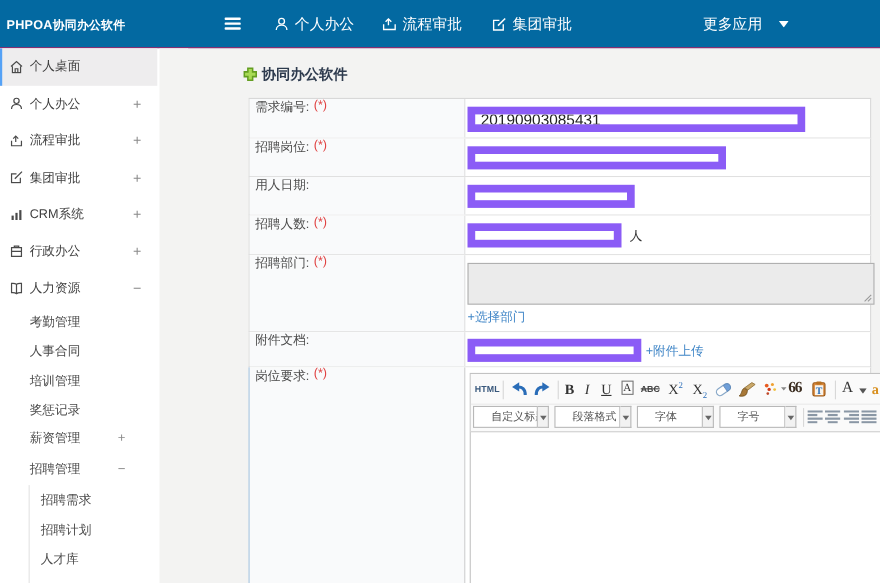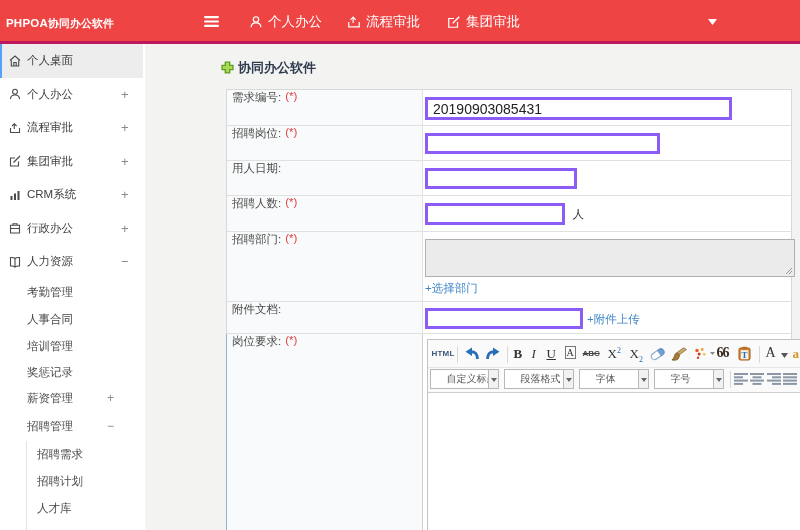--- a/index.html
+++ b/index.html
@@ -1,17 +1,17 @@
 <!DOCTYPE html>
 <html><head><meta charset="utf-8">
 <style>
 *{margin:0;padding:0;box-sizing:border-box}
 html,body{width:800px;height:530px;overflow:hidden;font-family:"Liberation Sans",sans-serif;background:#f3f3f2}
 
-#topbar{position:absolute;left:0;top:0;width:800px;height:44px;background:#ef4444;border-bottom:3px solid #be185d}
+#topbar{position:absolute;left:0;top:0;width:800px;height:44px;background:#0369a1;border-bottom:1px solid #be185d}
 #brand{position:absolute;left:6px;top:2px;height:43px;line-height:43px;color:#fff;font-size:11.5px;font-weight:bold;letter-spacing:.2px;white-space:nowrap}
 .nav-item{position:absolute;top:0;height:43px;display:flex;align-items:center;color:#fff;font-size:13.5px;white-space:nowrap}
 #burger{left:204px}
 .nav-ic{margin-right:5px;display:block}
 
 #sidebar{position:absolute;left:0;top:44px;width:171px;height:486px;background:#fff;border-right:1px solid #dcdcdc}
 .m-item{position:absolute;left:0;width:143px;height:33.5px;display:flex;align-items:center;color:#3f3f3f;font-size:11.5px}
 .m-item .ic{position:absolute;left:9px;top:50%;transform:translateY(-50%)}
 .m-item .tx{position:absolute;left:27px}
 .m-item .pm{position:absolute;left:121px;font-size:13px;color:#8a8a8a;font-weight:400}
@@ -25,21 +25,21 @@
 #nestline{position:absolute;left:26px;top:441px;width:1px;height:89px;background:#e3e3e3}
 
 #main{position:absolute;left:145px;top:44px;width:655px;height:486px;background:#f3f3f2}
 #ptitle{position:absolute;left:238px;top:59px;font-size:13px;font-weight:bold;color:#2e3b4e;height:17px;line-height:17px}
 #plus{position:absolute;left:221px;top:60.5px}
 
 #tbl{position:absolute;left:226px;top:89px;width:565.5px;border-top:1px solid #d8d8d8}
 .frow{position:relative;width:565.5px;border-bottom:1px solid #e0e0e0;background:#fff;border-left:1px solid #d8d8d8;border-right:1px solid #d8d8d8}
 .lbl{position:absolute;left:0;top:0;bottom:0;width:196px;background:#f9fafb;border-right:1px solid #e2e2e2;display:flex;align-items:flex-start;padding-left:5px;font-size:11.5px;color:#4c4c4c}
 .star{color:#e04040;margin-left:4px}
-.inp{position:absolute;background:#fff;border:3px solid #8b5cf6;font-size:14px;color:#222;padding-left:5px;font-family:"Liberation Sans",sans-serif}
+.inp{position:absolute;background:#fff;border:7px solid #8b5cf6;font-size:14px;color:#222;padding-left:5px;font-family:"Liberation Sans",sans-serif}
 .lnk{position:absolute;color:#4086c7;font-size:11.5px}
 
 #editor{position:absolute;left:199.5px;top:4.5px;width:560px;height:320px;border:1px solid #c2c2c2;background:#fff}
 #tb1{position:absolute;left:0;top:0;width:558px;height:28.5px;background:#fafafa;border-bottom:1px solid #e6e6e6}
 #tb2{position:absolute;left:0;top:28.5px;width:558px;height:25px;background:#fafafa;border-bottom:1px solid #cfcfcf}
 .t1{position:absolute}
 .t2{position:absolute;top:33.5px}
 .srf{font-family:"Liberation Serif",serif;font-size:13px;color:#333}
 .vsep{position:absolute;top:6px;width:1px;height:17px;background:#d8d8d8}
 .dd{position:absolute;top:29.5px;height:19.5px;background:#fff;border:1px solid #b8b8b8;font-size:10px;color:#555;display:flex;align-items:center;padding-left:16px;white-space:nowrap;overflow:hidden}
@@ -70,20 +70,23 @@
         <path d="M2 8v5.5h12V8" fill="none" stroke="#fff" stroke-width="1.4"></path>
       </svg>
    <span>流程审批</span>
     </div>
  <div class="nav-item" style="left:447px">
    <svg class="nav-ic" width="14" height="14" viewBox="0 0 16 16">
         <path d="M12 8v6H2V4h6" fill="none" stroke="#fff" stroke-width="1.4"></path>
         <path d="M6.5 9.5 14 2" fill="none" stroke="#fff" stroke-width="1.6"></path>
       </svg>
    <span>集团审批</span>
+    </div>
+ <div class="nav-item" style="left:639px">
+      <span>更多应用</span>
     </div>
  <div class="nav-item" style="left:708px">
       <svg width="9" height="6" viewBox="0 0 9 6">
         <path d="M0 0h9L4.5 6z" fill="#fff"></path>
       </svg>
     </div>
 </div>
 
 <div id="sidebar">
  <div class="m-item active" style="top:0">

